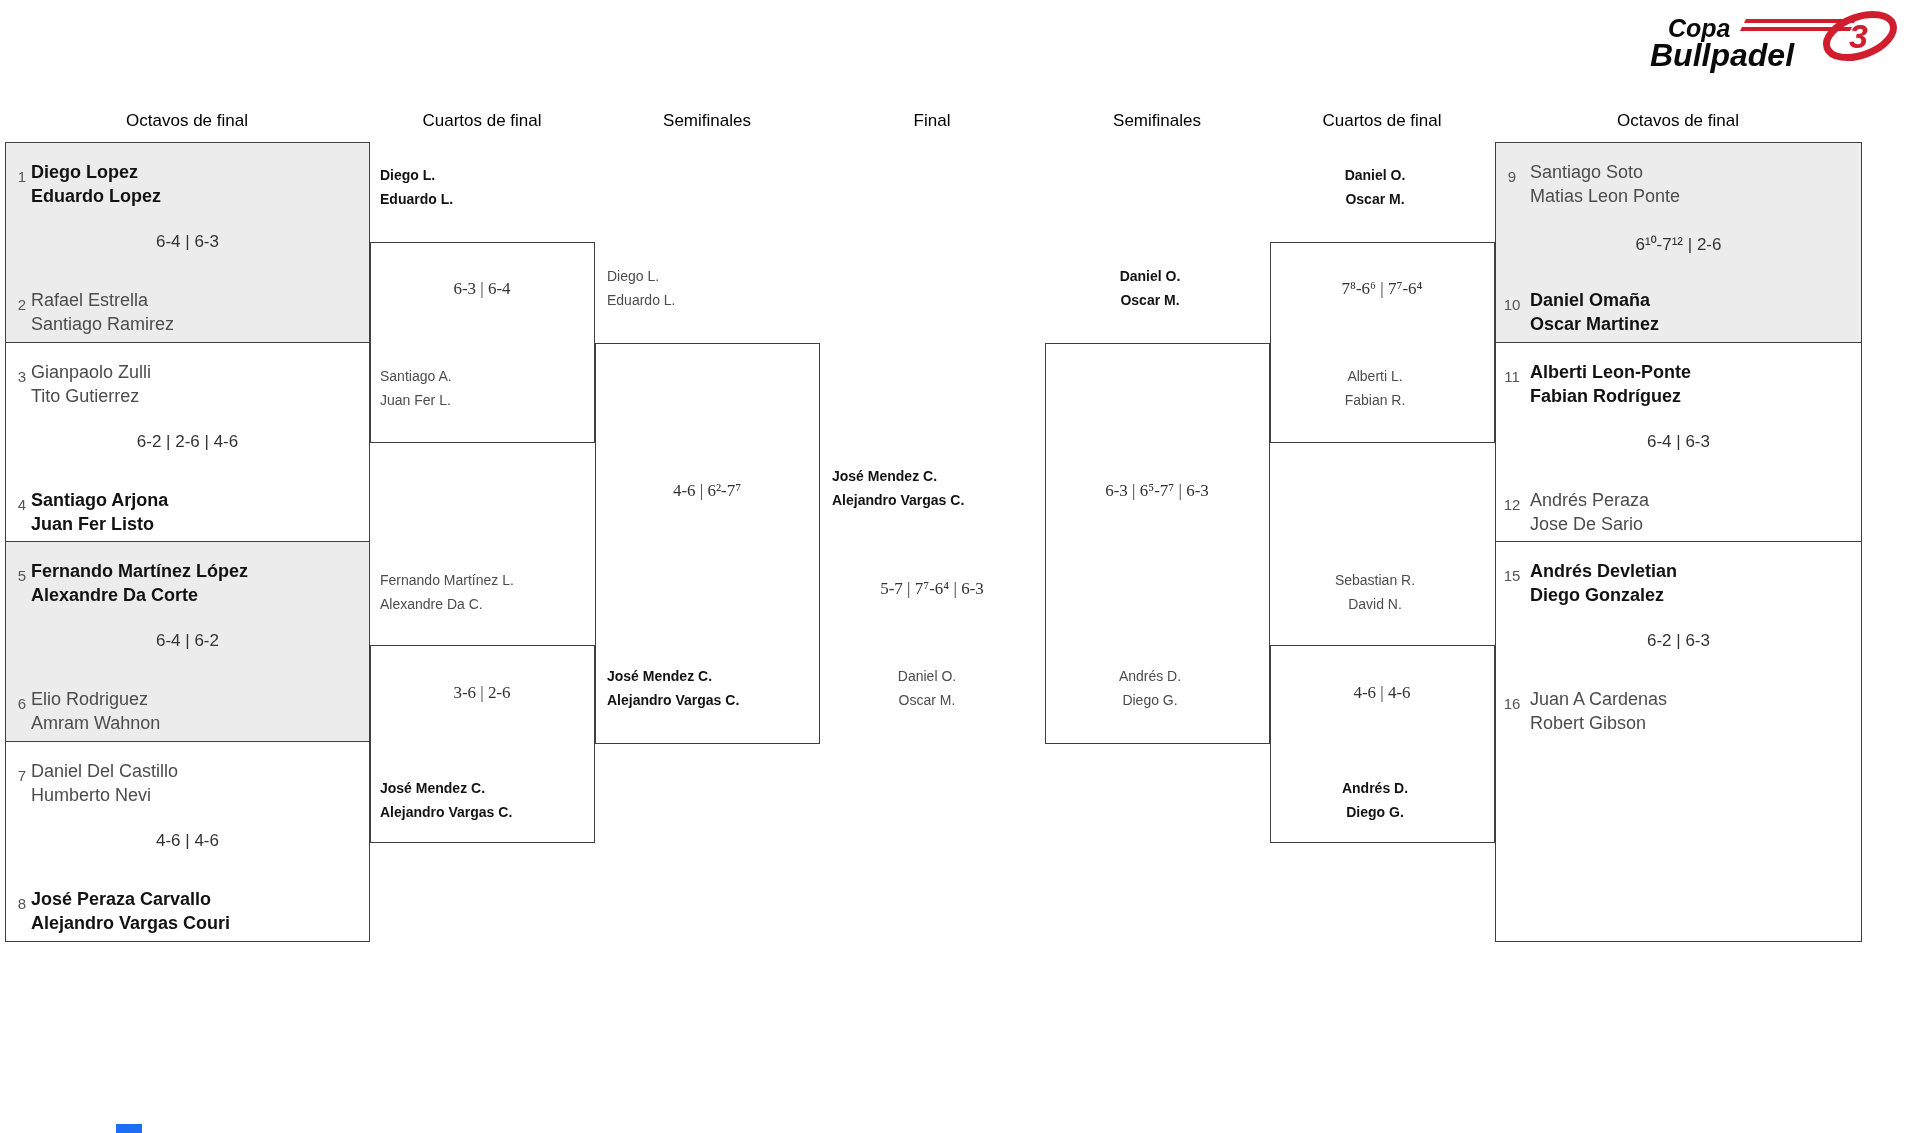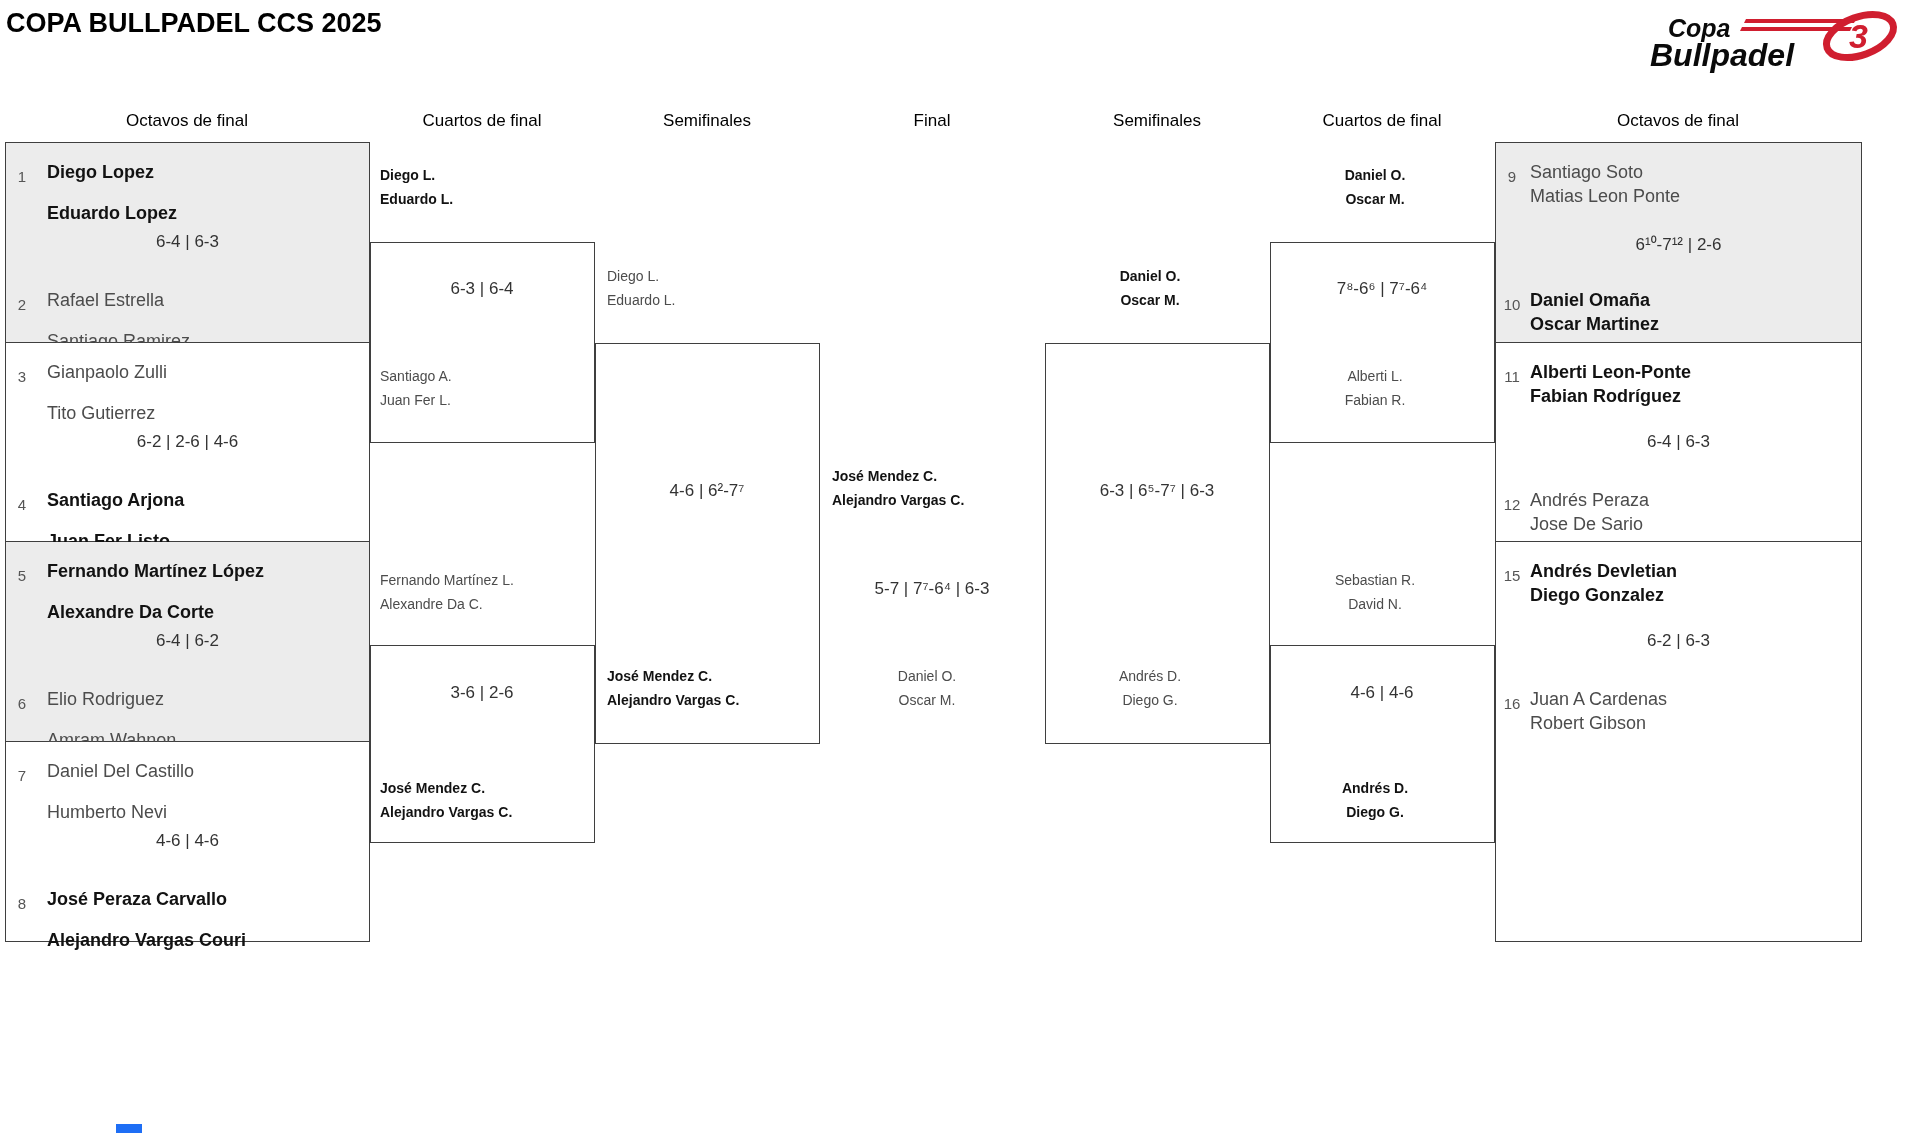--- a/index.html
+++ b/index.html
@@ -20,50 +20,49 @@
   .ocell:last-child { border-bottom:none; }
   .ocell.shaded { background:#ececec; }
 
   .seed { position:absolute; left:4px; width:24px; text-align:center;
           font-size:15px; color:#555; }
   .seed.a { top:25px; } .seed.b { top:153px; }
 
   .team { position:absolute; display:flex; flex-direction:column;
           font-size:18px; line-height:24px; color:#4c4c4c; white-space:nowrap; }
   .team.a { top:17px; } .team.b { top:145px; }
-  .obox.leftbox  .team { left:41px;gap:17px; }
+  .obox.leftbox  .team { left:25px; }
   .obox.rightbox .team { left:34px; }
   .team.winner { font-weight:700; color:#121212; }
 
   .oscore { position:absolute; left:0; right:0; top:89px; text-align:center;
             font-size:17px; color:#333; }
 
   
   .box { position:absolute; border:1px solid #3f3f3f; }
 
   
   .rteam { position:absolute; display:flex; flex-direction:column;
            font-size:14px; line-height:24px; color:#4c4c4c; white-space:nowrap; }
   .rteam.winner { font-weight:700; color:#121212; }
   .rteam.alignr { width:220px; text-align:center; }
   .rscore { position:absolute; transform:translateX(-50%); font-size:17px;
-            color:#333; white-space:nowrap; }
+            color:#333; white-space:nowrap;font-family:Liberation Serif, serif; }
 
   .bluemark { position:absolute; left:116px; top:1124px; width:26px; height:9px;
               background:#1e6ef5; }
 
   .logo { position:absolute; left:1648px; top:4px; width:252px; height:74px; }
 </style>
 </head>
 <body>
 
 <div class="page">
 
   <div class="title">
-    <div>COPA BULLPADEL CCS 2025</div>
   </div>
 
   <div class="logo">
     <svg width="252" height="74" viewBox="0 0 252 74">
       <polygon points="98,15 208,15 206,19 96,19" fill="#d01e2f"></polygon>
       <polygon points="94,23 204,23 202,27 92,27" fill="#d01e2f"></polygon>
       <text x="20" y="33" font-size="25" font-style="italic" font-weight="bold" fill="#0a0a0a">Copa</text>
       <text x="2" y="62" font-size="32" font-style="italic" font-weight="bold" fill="#0a0a0a">Bullpadel</text>
       <g transform="translate(212,32)">
         <ellipse rx="35" ry="19" fill="none" stroke="#d01e2f" stroke-width="7" transform="rotate(-20)"></ellipse>

